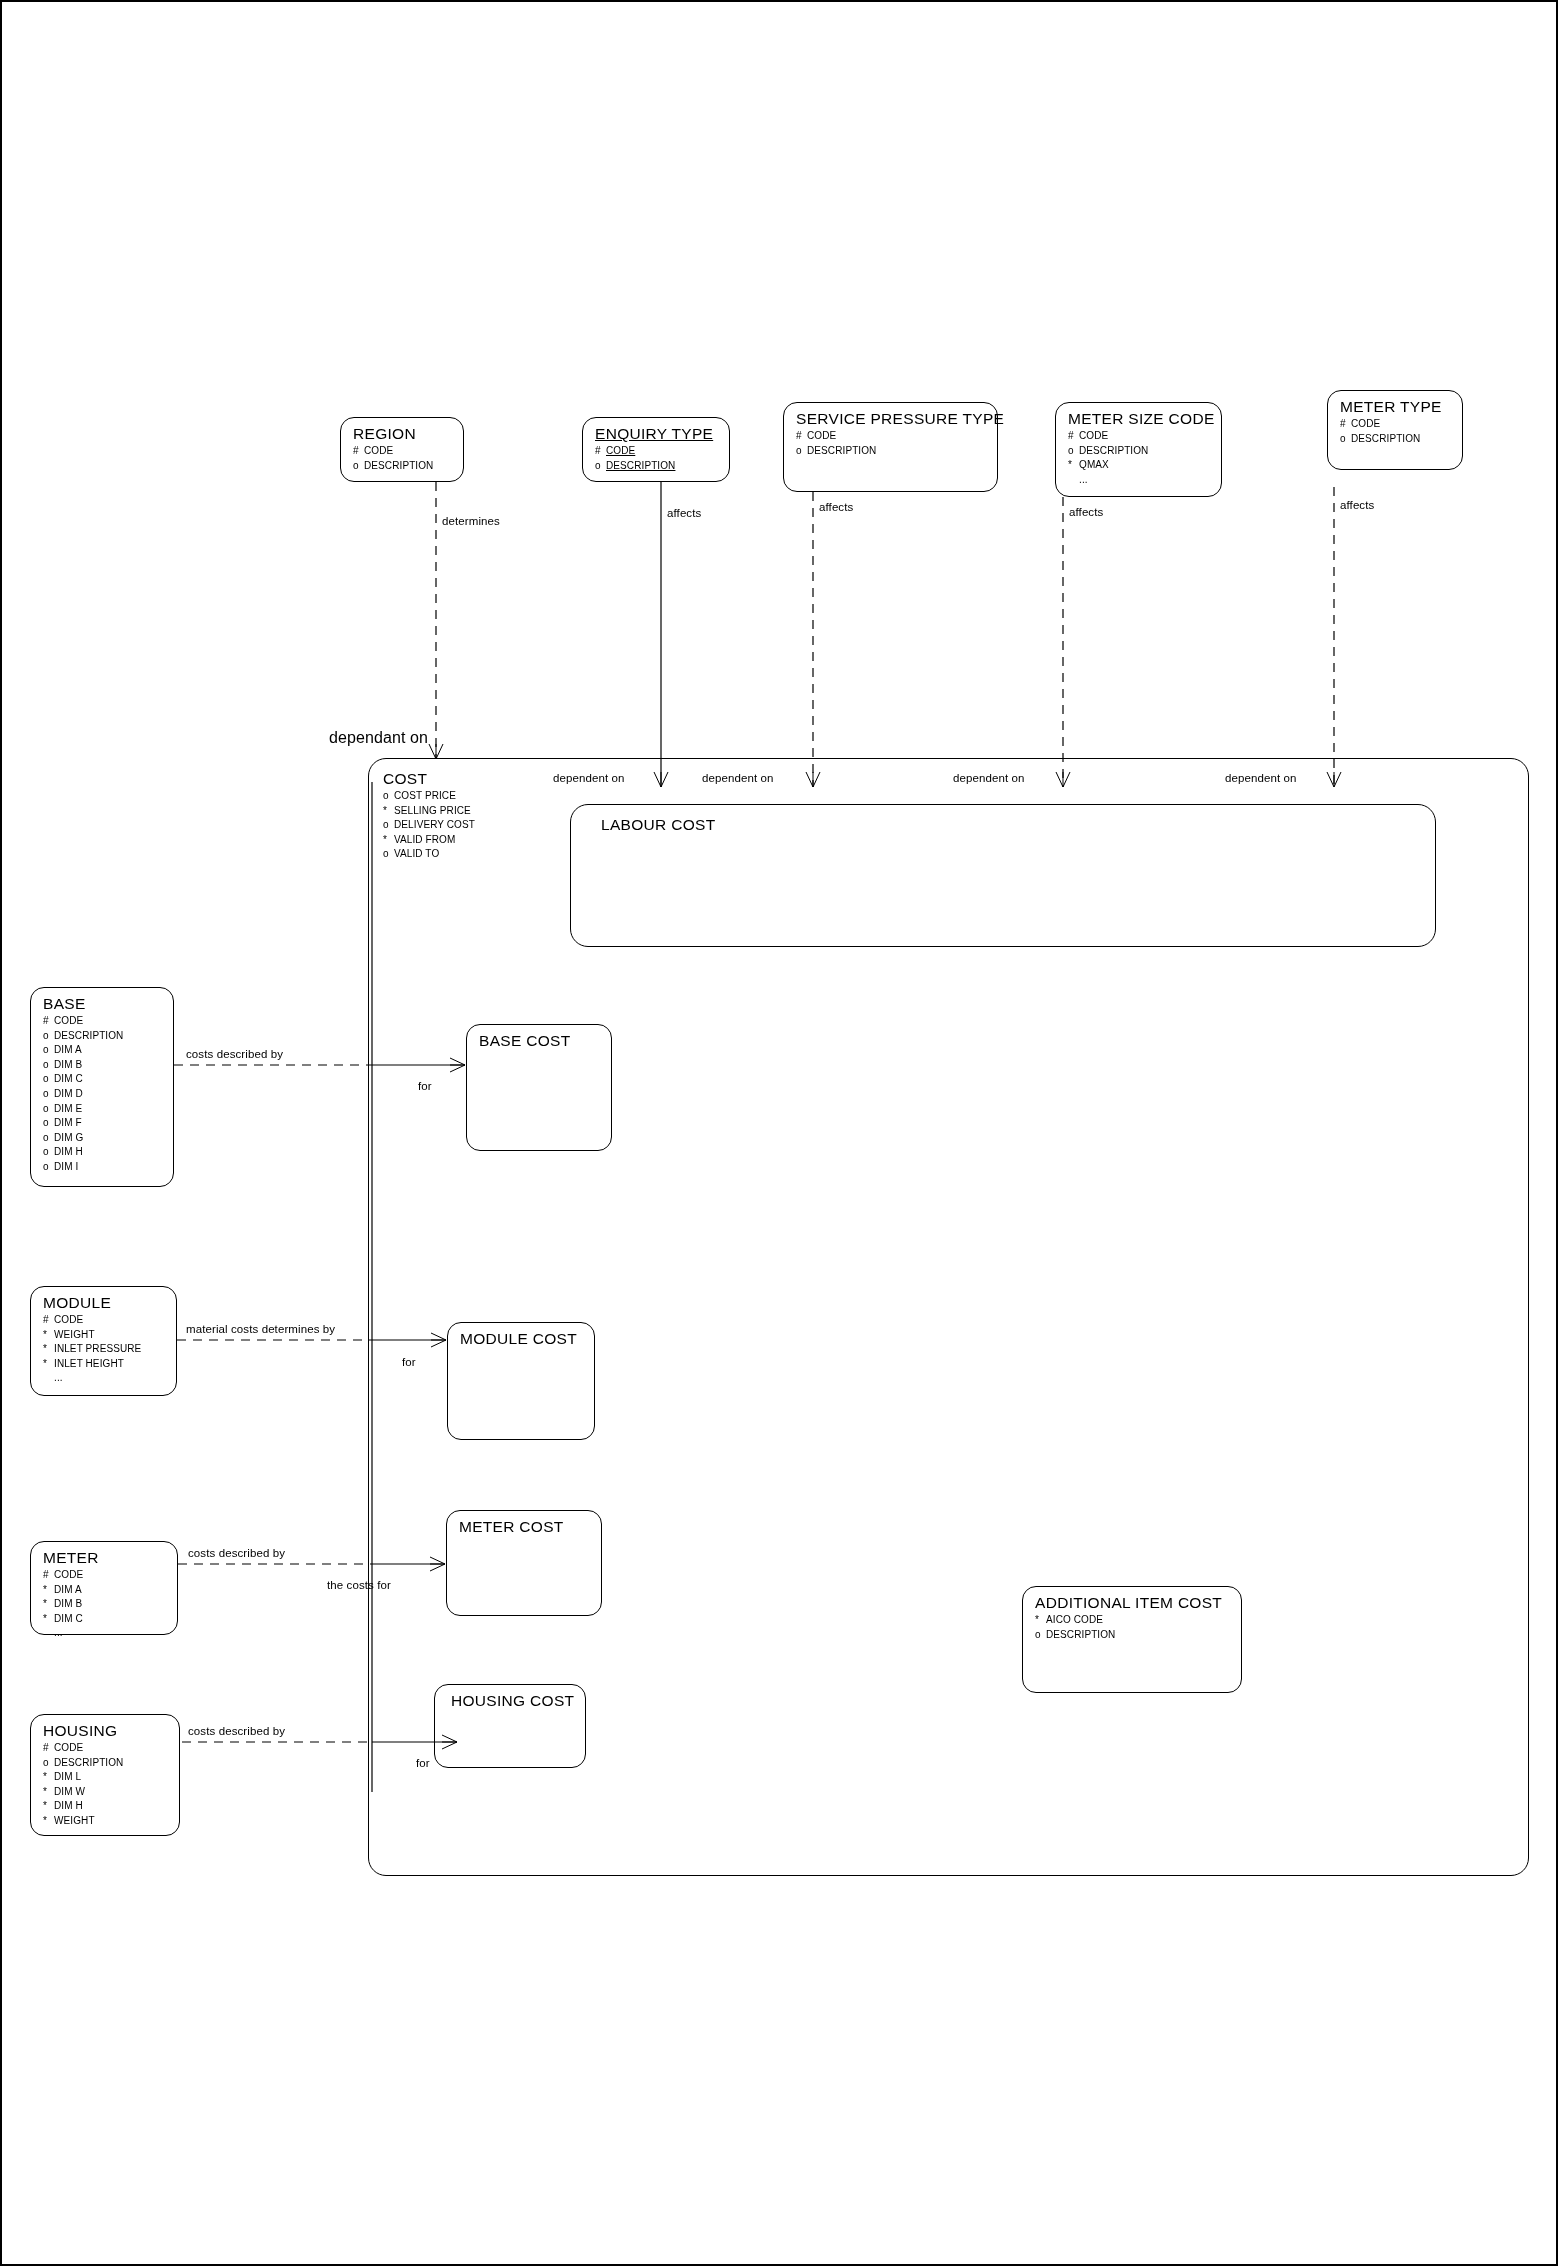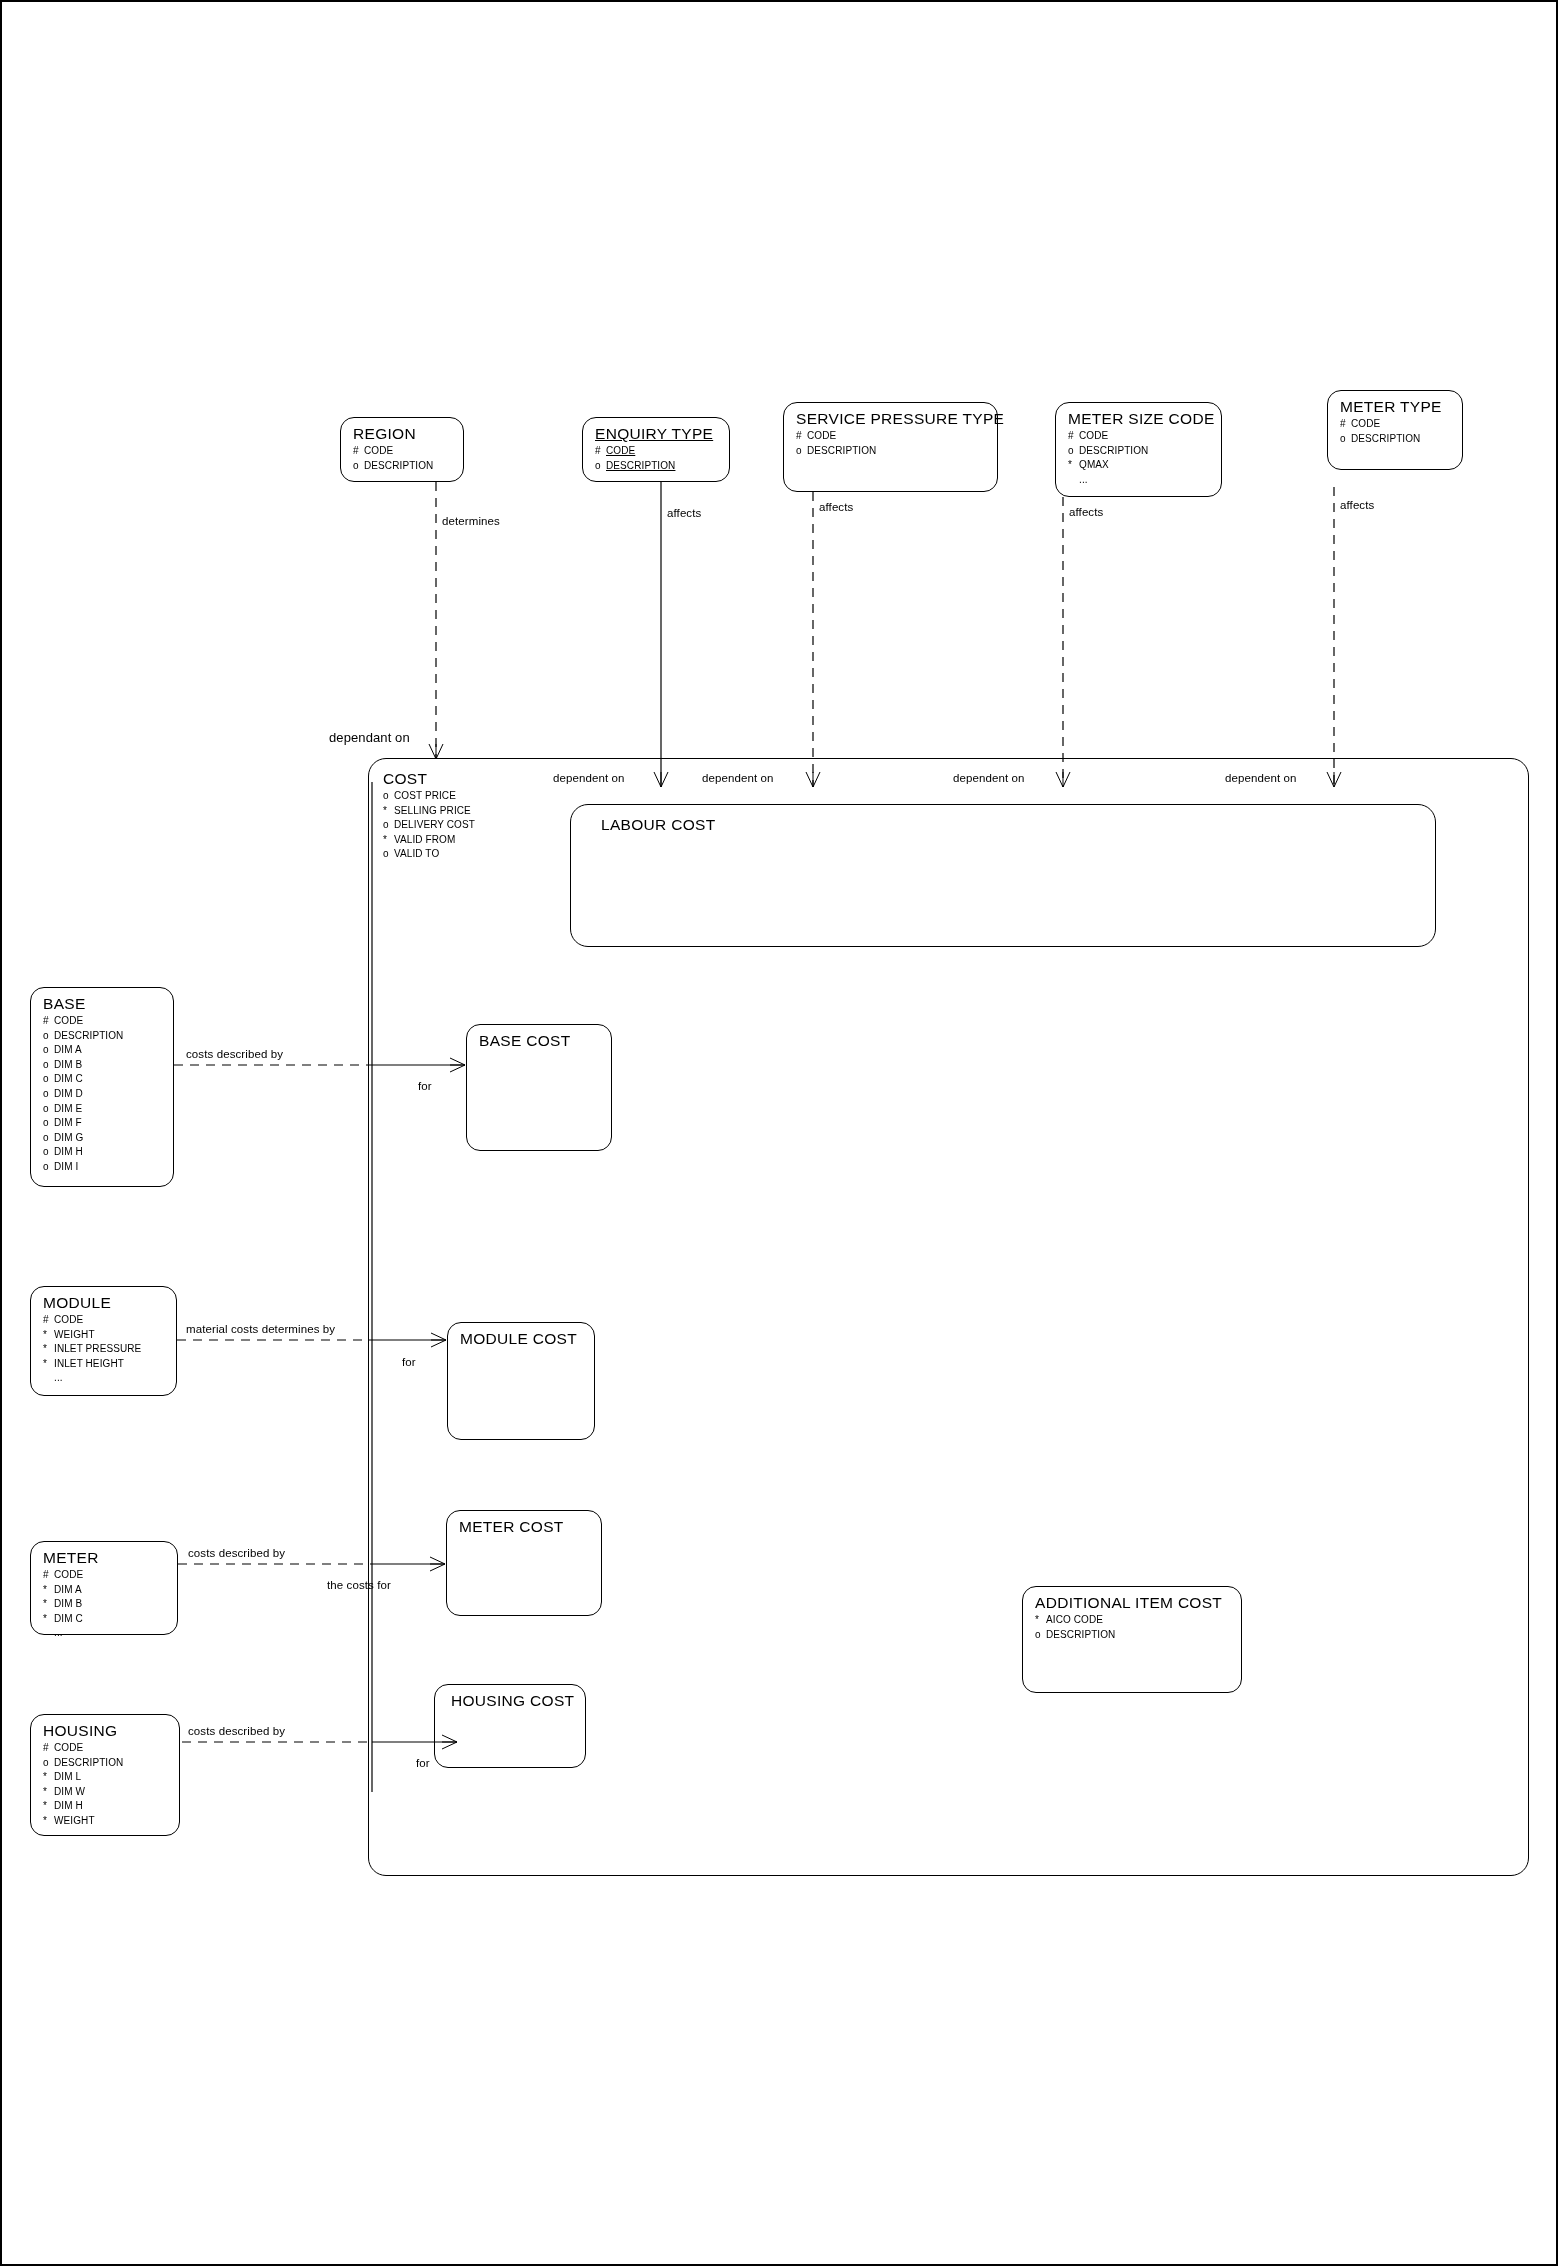--- a/index.html
+++ b/index.html
@@ -38,21 +38,21 @@
   }
   .ent .attr .mk{display:inline-block;width:11px;}
 
   .lbl{
     position:absolute;
     font-size:11.5px;
     line-height:13px;
     white-space:nowrap;
     letter-spacing:.1px;
   }
-  .lbl.sm{font-size:13px;}
+  .lbl.sm{font-size:16px;}
 
   
   .ent.big{border-radius:18px;}
 </style>
 </head>
 <body>
 
 <div id="page">
   <div id="canvas">
 

